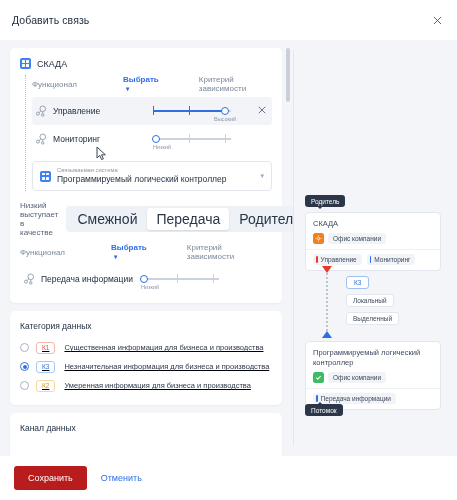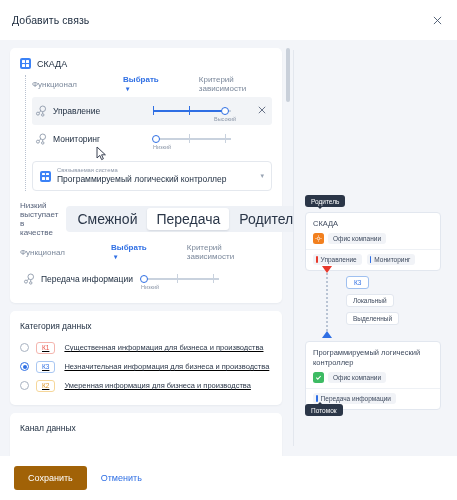--- a/index.html
+++ b/index.html
@@ -202,21 +202,21 @@
     border-radius: 3px; padding: 2px 6px;
   }
   .mid-chip.k3 { color: #2f6fe4; border-color: #9fc0f0; padding: 2px 7px; }
 
   
   .footer {
     flex: 0 0 44px; background: #ffffff; display: flex; align-items: center; gap: 14px;
     padding: 0 14px;
   }
   .btn-primary {
-    background: #a16207; color: #ffffff; font-size: 9px; border: none; border-radius: 3px;
+    background: #b91c1c; color: #ffffff; font-size: 9px; border: none; border-radius: 3px;
     padding: 7px 14px; cursor: pointer; font-family: inherit;
   }
   .btn-link { background: none; border: none; color: #2f6fe4; font-size: 9px; cursor: pointer; font-family: inherit; }
 
   
   .cursor { position: absolute; left: 96px; top: 106px; pointer-events: none; }
 </style>
 </head>
 <body>
 

